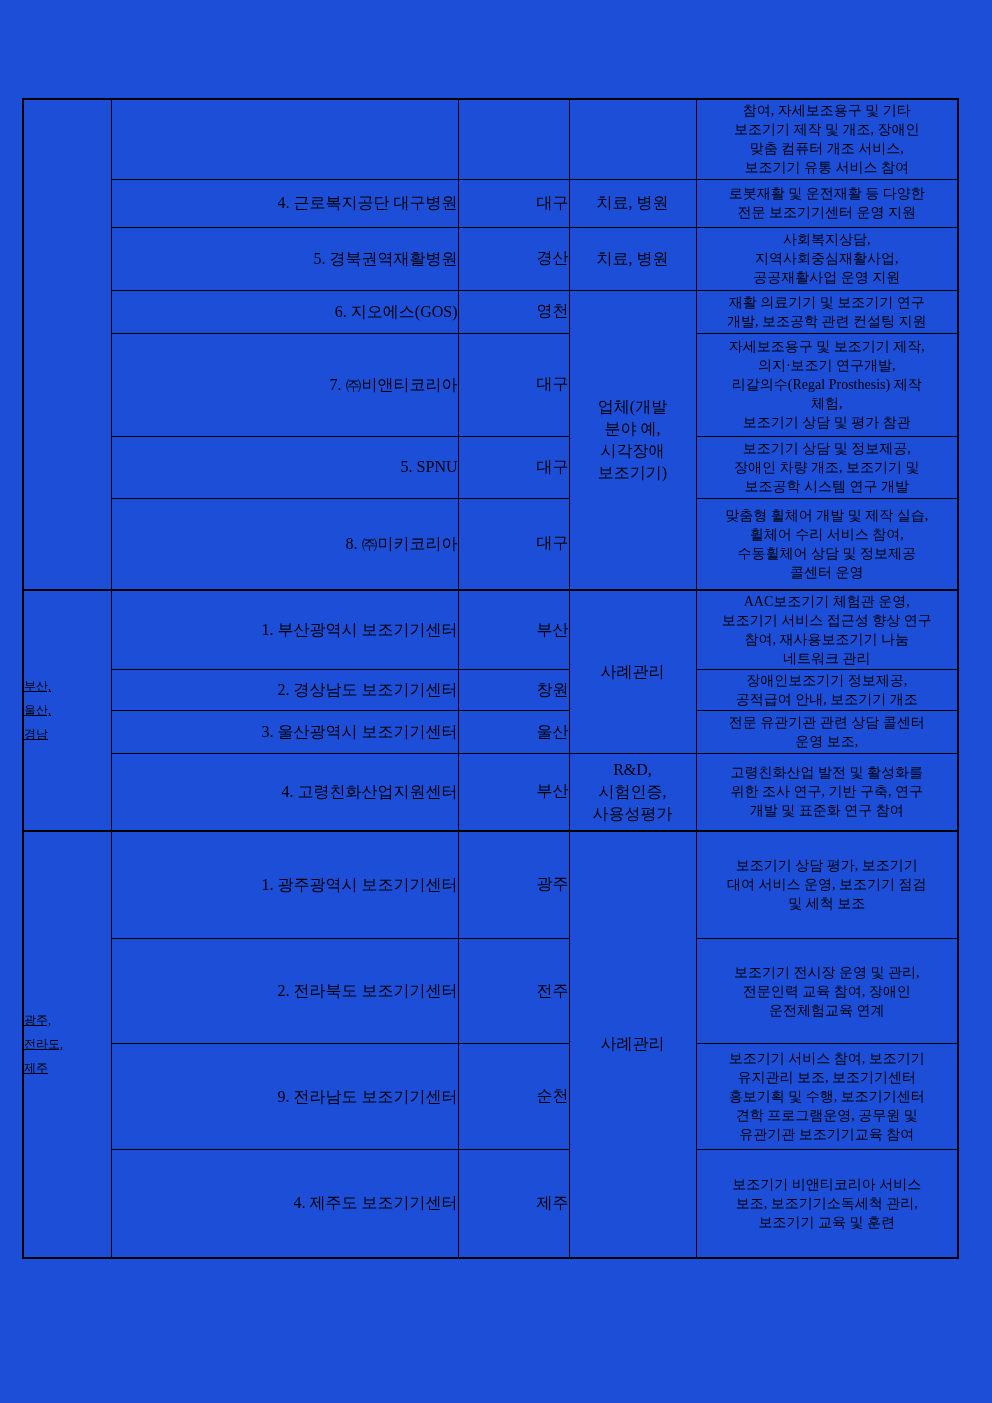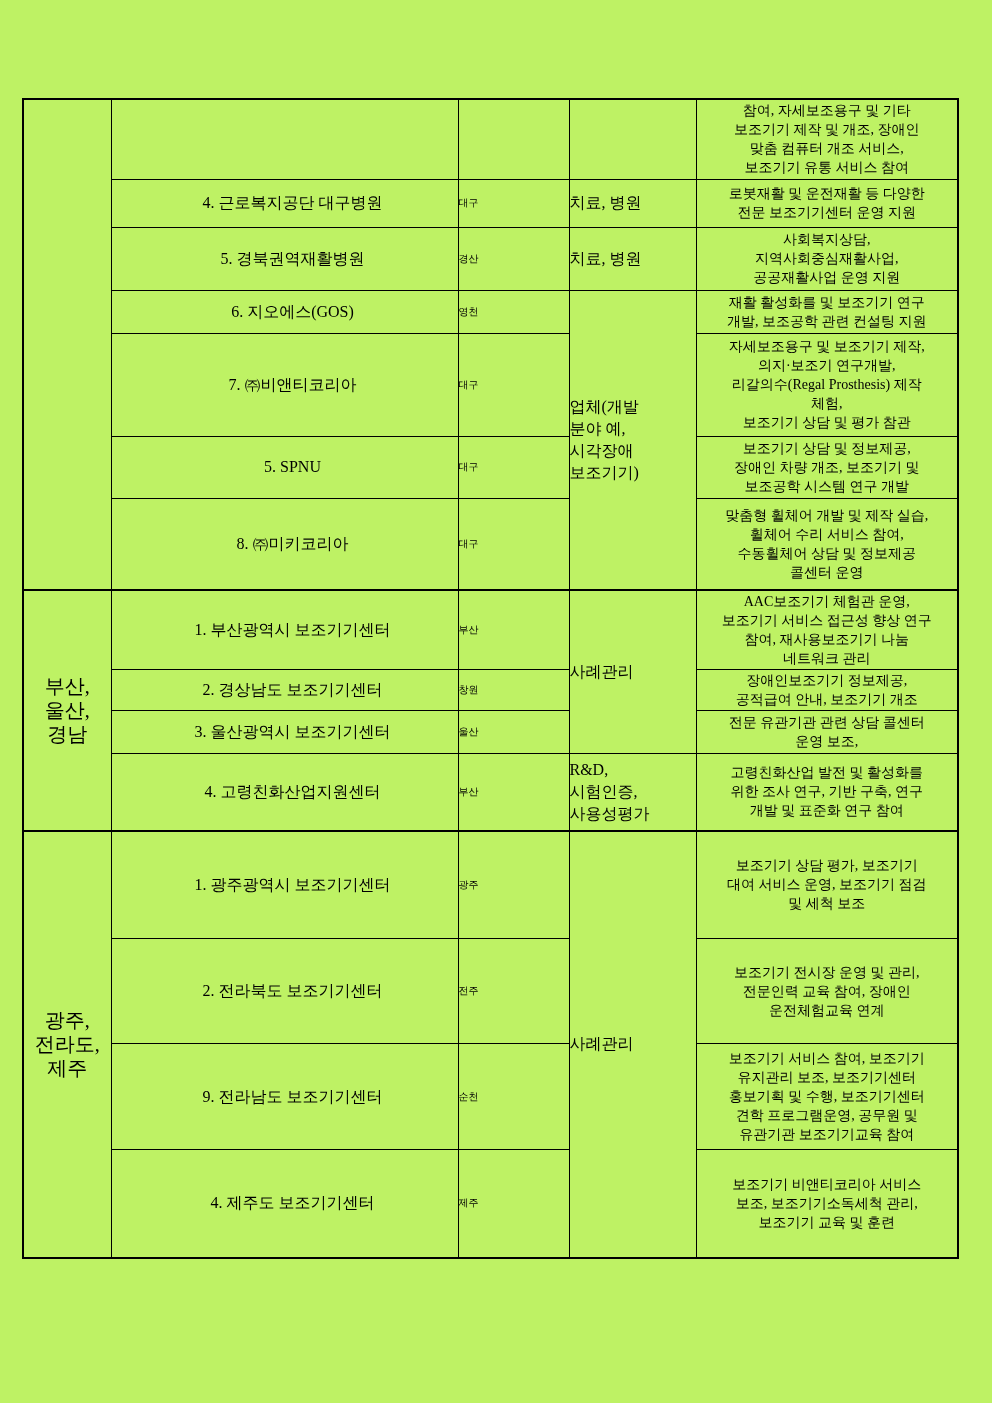--- a/index.html
+++ b/index.html
@@ -7,54 +7,56 @@
   body {
     width: 992px;
     height: 1403px;
     position: relative;
     font-family: "Liberation Serif", "DejaVu Serif", serif;
     color: #000000;
   }
   .page {
     position: absolute;
     inset: 0;
-    background: #bef264;
+    background: #1d4ed8;
   }
   table.org-table {
     position: absolute;
     left: 22px;
     top: 98px;
     width: 935px;
     border-collapse: collapse;
     table-layout: fixed;
     border: 2px solid #000000;
   }
   td {
     border: 1px solid #000000;
     vertical-align: middle;
     overflow: hidden;
   }
   tr.section-top td { border-top: 2px solid #000000; margin-top: 12px; }
   td.region {
-    text-align: center;
+    text-align: left;
     white-space: pre-line;
-    font-size: 20px;
+    font-size: 12px;
     line-height: 24px;
+    text-decoration: underline;
   }
   td.name {
-    text-align: center;
+    text-align: right;
     padding-left: 16px;
     font-size: 16px;
     line-height: 20px;
   }
   td.city {
-    text-align: left;
-    font-size: 10px;
+    text-align: right;
+    font-size: 16px;
   }
   td.cat {
+    text-align: center;
     white-space: pre-line;
     font-size: 16px;
     line-height: 22px;
   }
   td.desc {
     text-align: center;
     white-space: pre-line;
     font-size: 14px;
     line-height: 19px;
     padding: 1px 3px;
@@ -99,21 +101,21 @@
 지역사회중심재활사업,
 공공재활사업 운영 지원</td>
       </tr>
       <tr style="height:43px">
         <td class="name">6. 지오에스(GOS)</td>
         <td class="city">영천</td>
         <td class="cat" rowspan="4">업체(개발
 분야 예,
 시각장애
 보조기기)</td>
-        <td class="desc">재활 활성화를 및 보조기기 연구
+        <td class="desc">재활 의료기기 및 보조기기 연구
 개발, 보조공학 관련 컨설팅 지원</td>
       </tr>
       <tr style="height:103px">
         <td class="name">7. ㈜비앤티코리아</td>
         <td class="city">대구</td>
         <td class="desc">자세보조용구 및 보조기기 제작,
 의지·보조기 연구개발,
 리갈의수(Regal Prosthesis) 제작
 체험,
 보조기기 상담 및 평가 참관</td>

